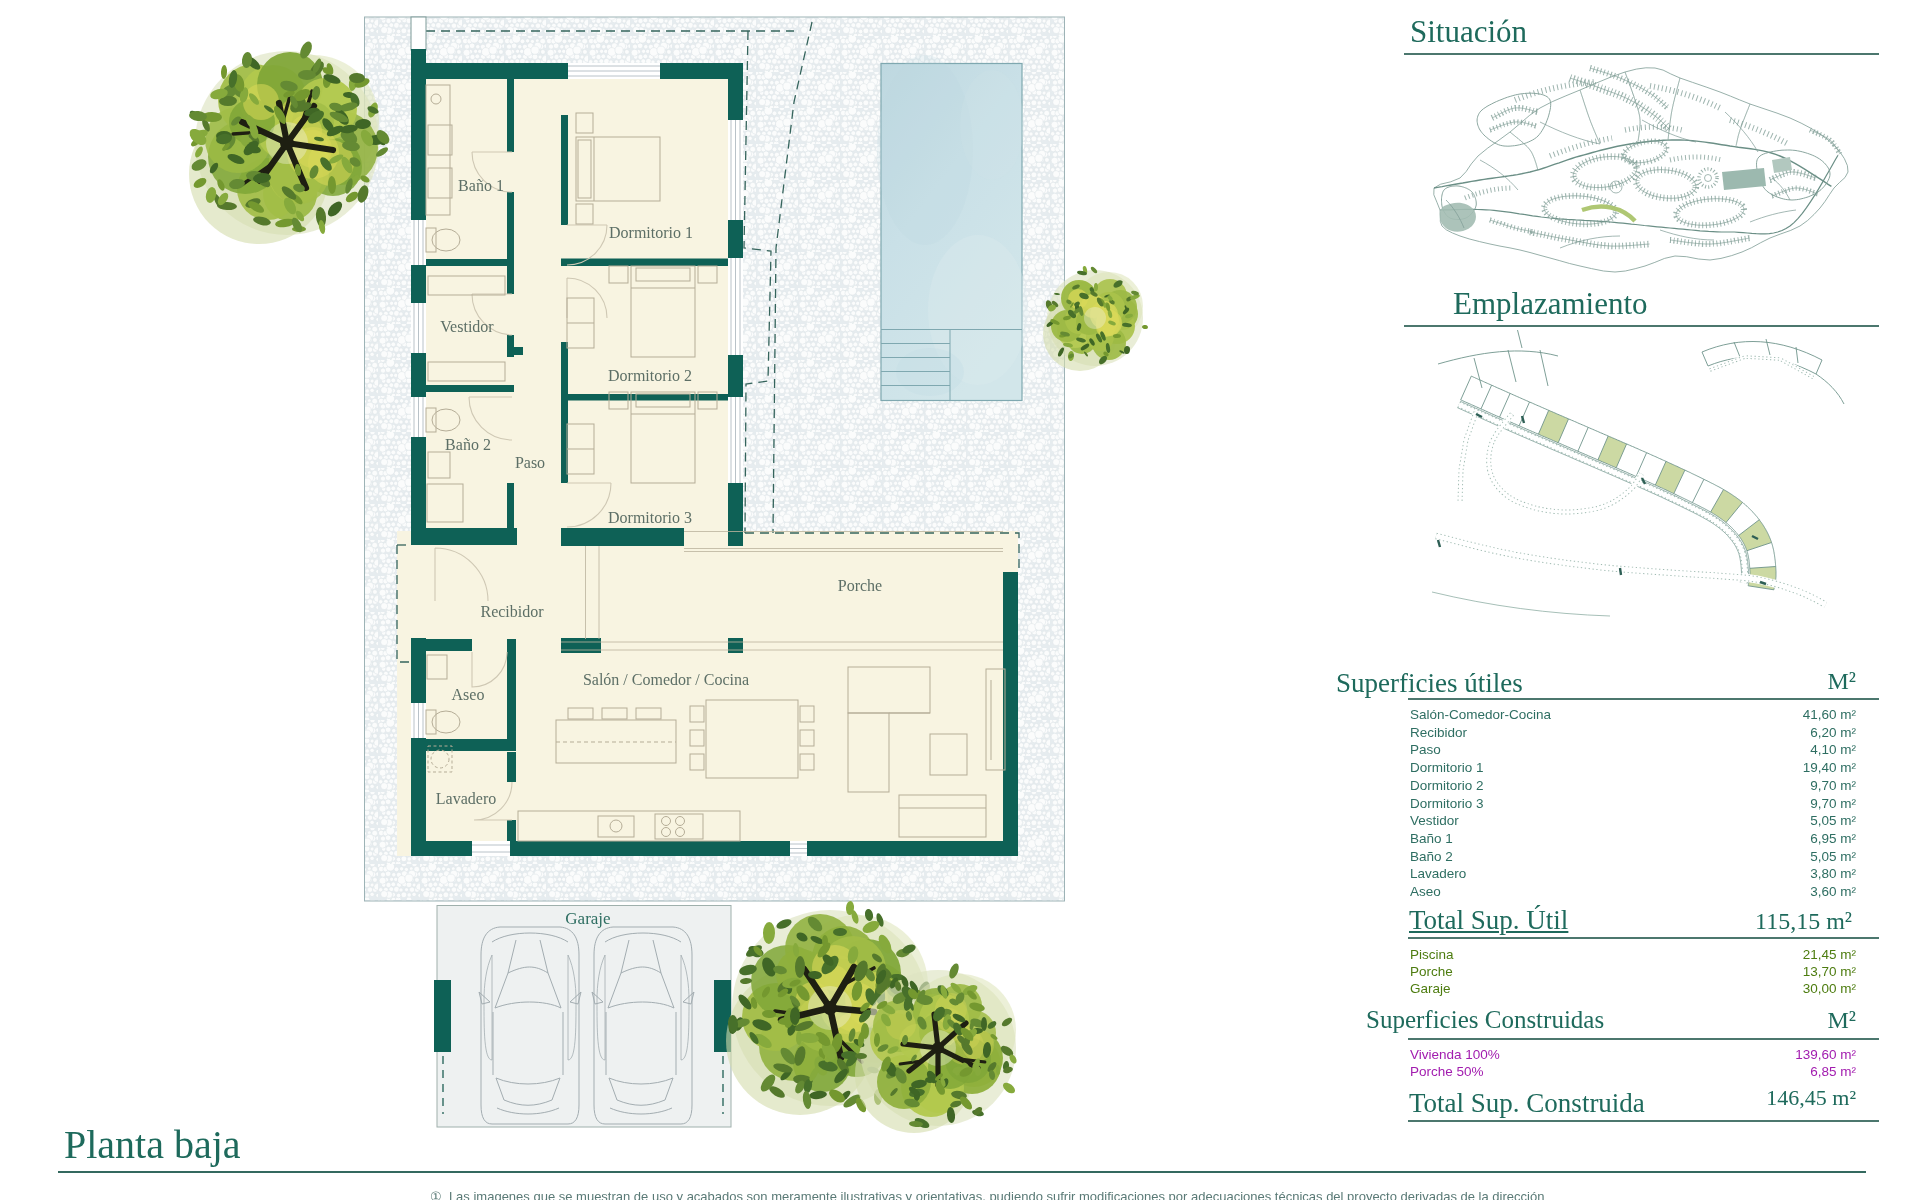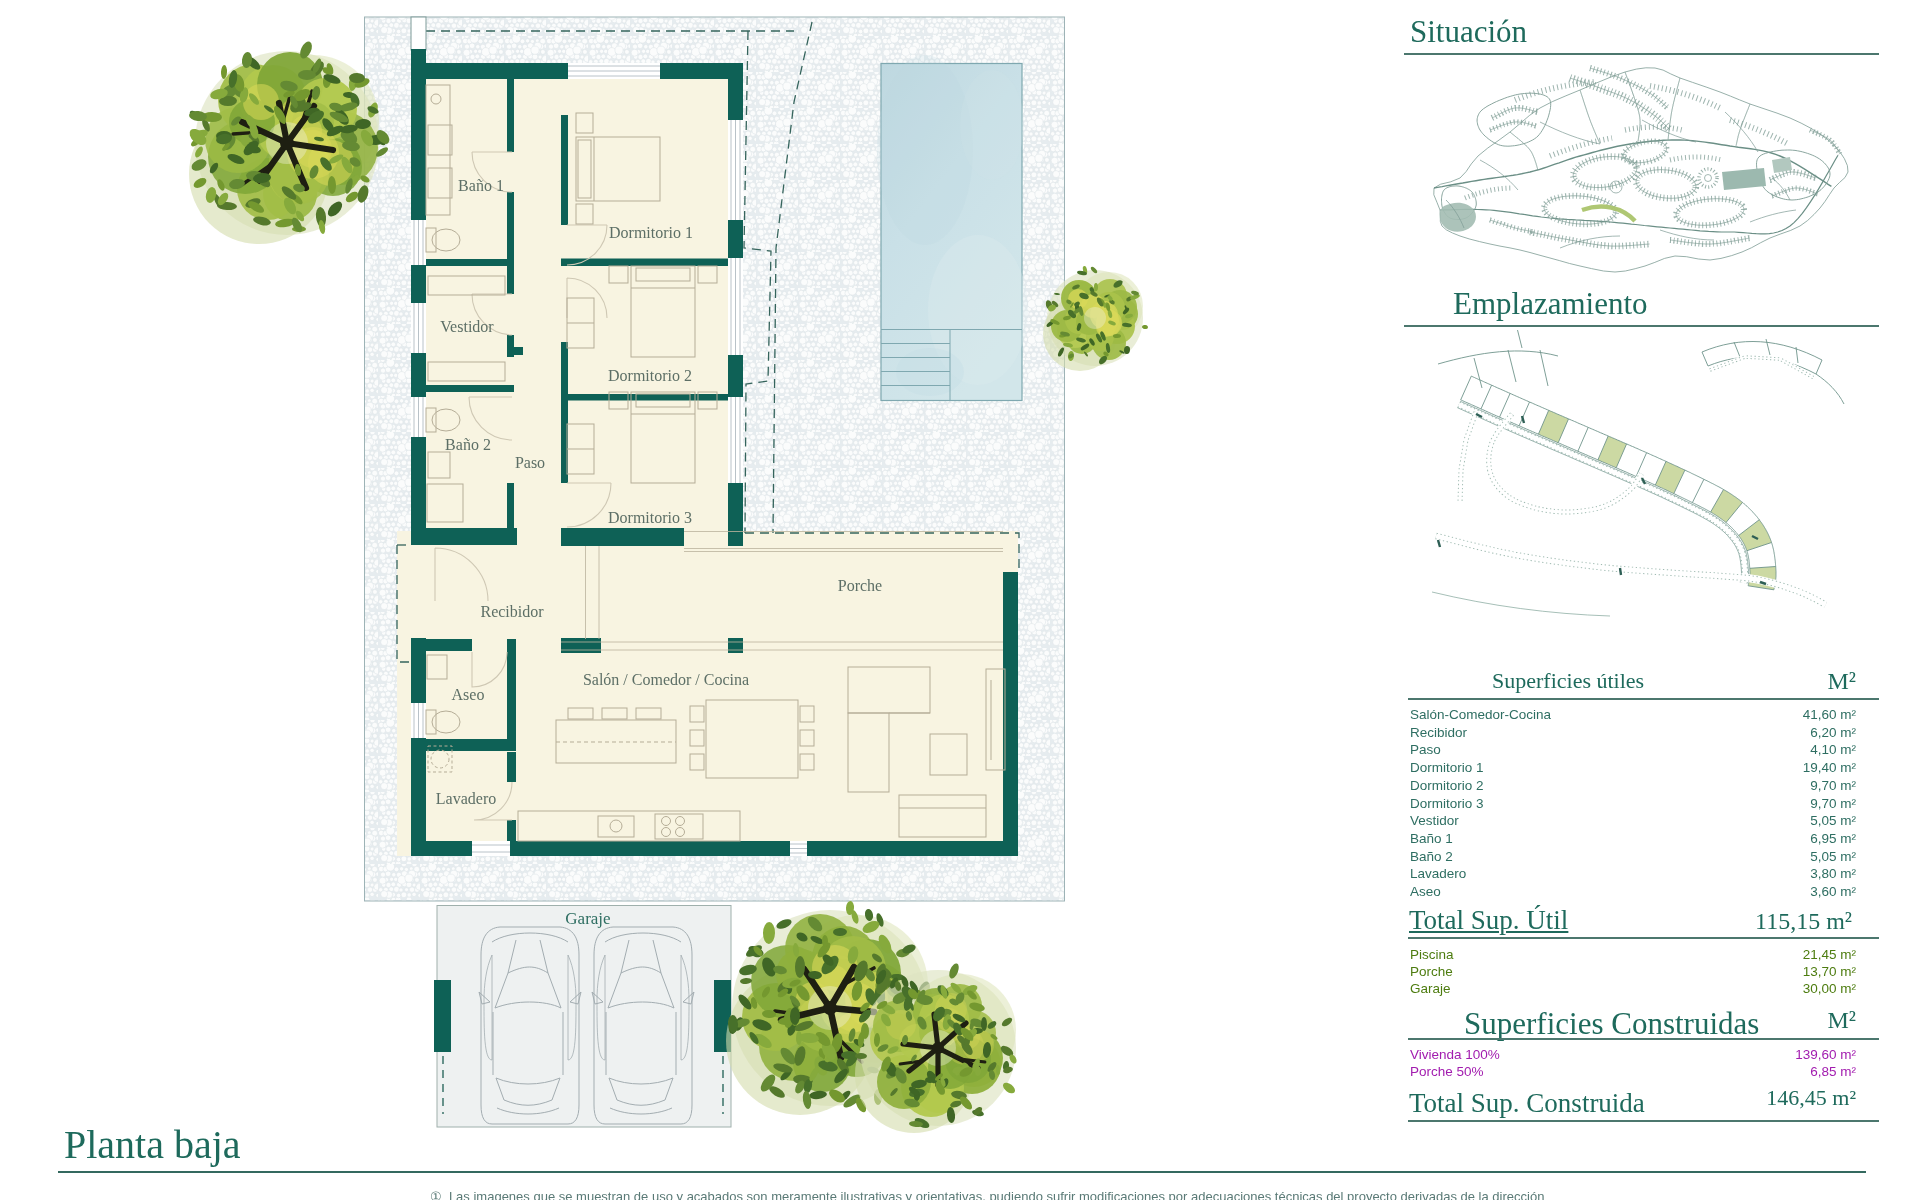--- a/index.html
+++ b/index.html
@@ -954,21 +954,21 @@
       </g>
 </g>
 </svg>
 
 <div class="abs serif teal" style="left:1410px;top:14px;font-size:31px;">Situación</div>
 <div class="abs" style="left:1404px;top:53px;width:475px;height:1.8px;background:#4c776e;"></div>
 
 <div class="abs serif teal" style="left:1410px;top:286px;font-size:31px;margin-left:43px;">Emplazamiento</div>
 <div class="abs" style="left:1404px;top:325px;width:475px;height:1.8px;background:#4c776e;"></div>
 
-<div class="abs serif teal" style="left:1492px;top:668px;font-size:22px;">Superficies útiles</div>
+<div class="abs serif teal" style="left:1336px;top:668px;font-size:27px;">Superficies útiles</div>
 
 <div class="abs serif teal" style="left:1756px;top:668px;width:100px;font-size:24px;text-align:right;">M²</div>
 <div class="abs" style="left:1408px;top:698px;width:471px;height:1.8px;background:#4c776e;"></div>
 
 <div class="abs" id="t1" style="left:1410px;top:706px;width:446px;font-size:13.5px;color:#2e6e62;line-height:17.7px;">
   <div class="r">
       <span>Salón-Comedor-Cocina</span>
       <span>41,60 m²</span>
     </div>
   <div class="r">
@@ -1026,21 +1026,21 @@
   <div class="r">
       <span>Porche</span>
       <span>13,70 m²</span>
     </div>
   <div class="r">
       <span>Garaje</span>
       <span>30,00 m²</span>
     </div>
 </div>
 
-<div class="abs serif teal" style="left:1464px;top:1006px;font-size:31px;">Superficies Construidas</div>
+<div class="abs serif teal" style="left:1366px;top:1006px;font-size:25px;">Superficies Construidas</div>
 
 <div class="abs serif teal" style="left:1756px;top:1007px;width:100px;font-size:24px;text-align:right;">M²</div>
 <div class="abs" style="left:1408px;top:1038px;width:471px;height:1.8px;background:#4c776e;"></div>
 
 <div class="abs" id="t3" style="left:1410px;top:1046px;width:446px;font-size:13.5px;color:#a21caf;line-height:17px;">
   <div class="r">
       <span>Vivienda 100%</span>
       <span>139,60 m²</span>
     </div>
   <div class="r">

